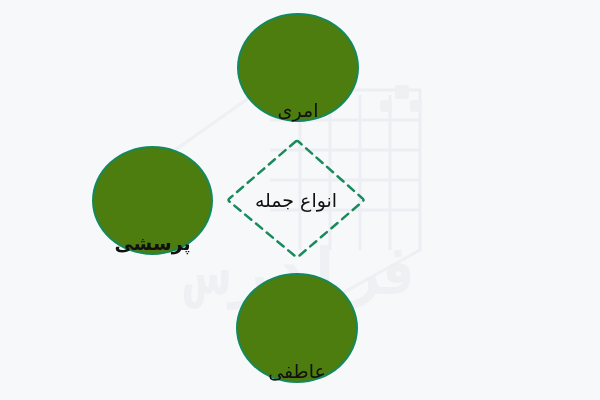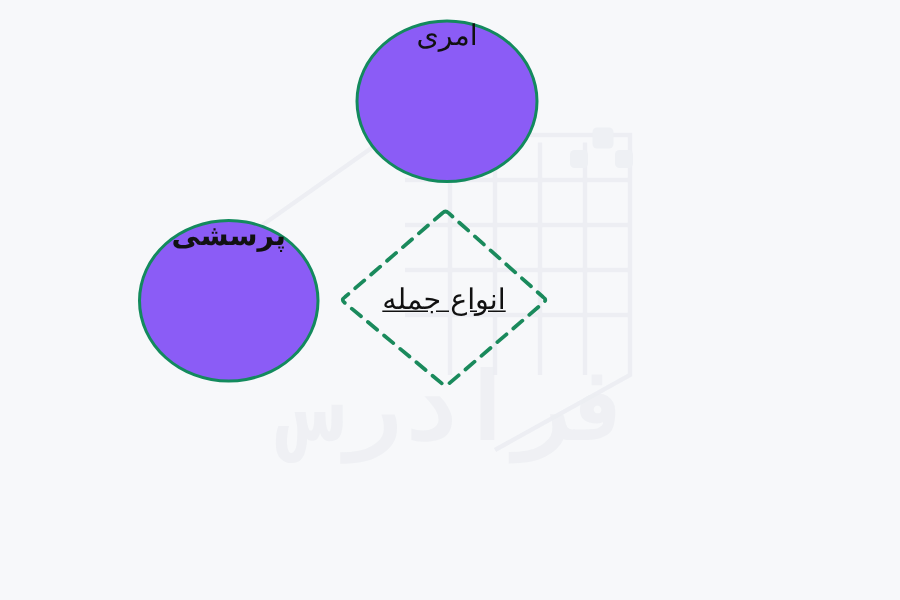--- a/index.html
+++ b/index.html
@@ -19,24 +19,24 @@
     .watermark {
       position: absolute;
       left: 0; top: 0;
       width: 600px; height: 400px;
       pointer-events: none;
     }
     .node {
       position: absolute;
       box-sizing: border-box;
       border: 2.5px solid #138a5d;
-      background: #8b5cf6;
+      background: #4d7c0f;
       border-radius: 50%;
       display: flex;
-      align-items: flex-start;
+      align-items: flex-end;
       justify-content: center;
     }
     .node-label {
       font-family: "DejaVu Sans", sans-serif;
       font-size: 19px;
       color: #111111;
       direction: rtl;
       line-height: 1;
     }
     .diamond-svg {
@@ -50,21 +50,20 @@
       top: 142px;
       width: 138px;
       height: 116px;
       display: flex;
       align-items: center;
       justify-content: center;
       font-family: "DejaVu Sans", sans-serif;
       font-size: 19px;
       color: #111111;
       direction: rtl;
-      text-decoration: underline;
     }
     .wm-text {
       position: absolute;
       left: 190px;
       top: 235px;
       font-family: Liberation Mono, monospace;
       font-size: 64px;
       font-weight: bold;
       color: #eceef2;
       direction: rtl;
@@ -99,18 +98,21 @@
   <svg class="diamond-svg" viewBox="0 0 600 400">
     <path d="M295 142 Q297 140 299 142 L362 198 Q365 200 362 202 L299 256 Q297 258 295 256 L230 202 Q227 200 230 198 Z" fill="none" stroke="#1a8a5c" stroke-width="2.5" stroke-dasharray="8 6" stroke-linecap="round"></path>
   </svg>
   <div class="center-label">انواع جمله</div>
 
   <div class="node" style="left:237px; top:13px; width:122px; height:109px;">
     <span class="node-label">امری</span>
   </div>
 
 
+  <div class="node" style="left:236px; top:273px; width:122px; height:110px;">
+    <span class="node-label">عاطفی</span>
+  </div>
 
   <div class="node" style="left:92px; top:146px; width:121px; height:109px;font-weight:bold;">
     <span class="node-label">پرسشی</span>
   </div>
 
 </div>
 
 </body></html>

